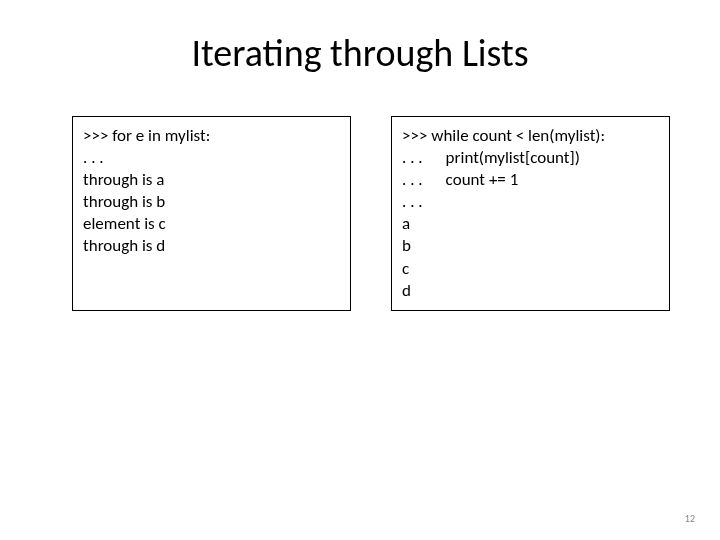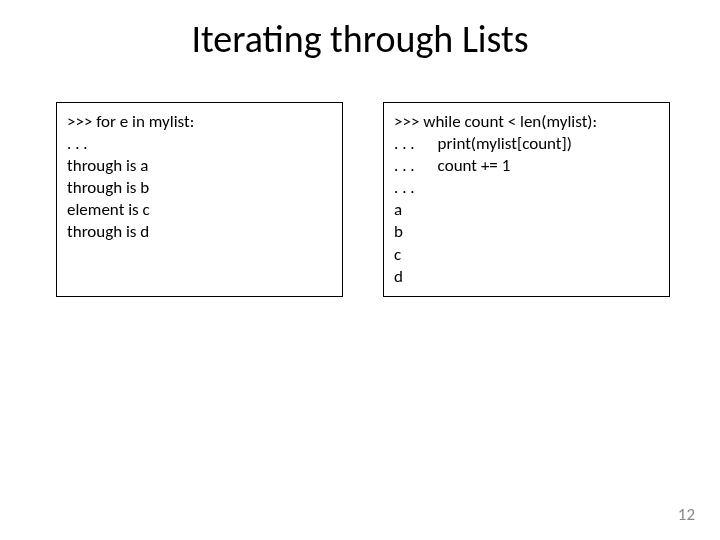--- a/index.html
+++ b/index.html
@@ -12,46 +12,46 @@
       height: 540px;
       background: #ffffff;
       font-family: Calibri, Arial, sans-serif;
       position: relative;
     }
     .slide-title {
       text-align: center;
       font-size: 38px;
       font-weight: 400;
       color: #000;
-      padding-top: 16px;
+      padding-top: 30px;
       padding-bottom: 10px;
     }
     .content {
       display: flex;
       justify-content: flex-end;
-      padding: 30px 50px 0 56px;
+      padding: 30px 50px 0 72px;
       gap: 40px;
     }
     .code-box {
       border: 1px solid #000;
       padding: 8px 10px;
       font-size: 17px;
       line-height: 1.3;
       color: #000;
       flex: 1;
       font-family: Calibri, Arial, sans-serif;
     }
     .code-box .line {
       white-space: pre;
     }
     .page-number {
       position: absolute;
       bottom: 15px;
       right: 25px;
-      font-size: 17px;
+      font-size: 10px;
       color: #888;
     }
   </style>
 </head>
 <body>
 
 <h1 class="slide-title">Iterating through Lists</h1>
 
 <div class="content">
   <div class="code-box">

